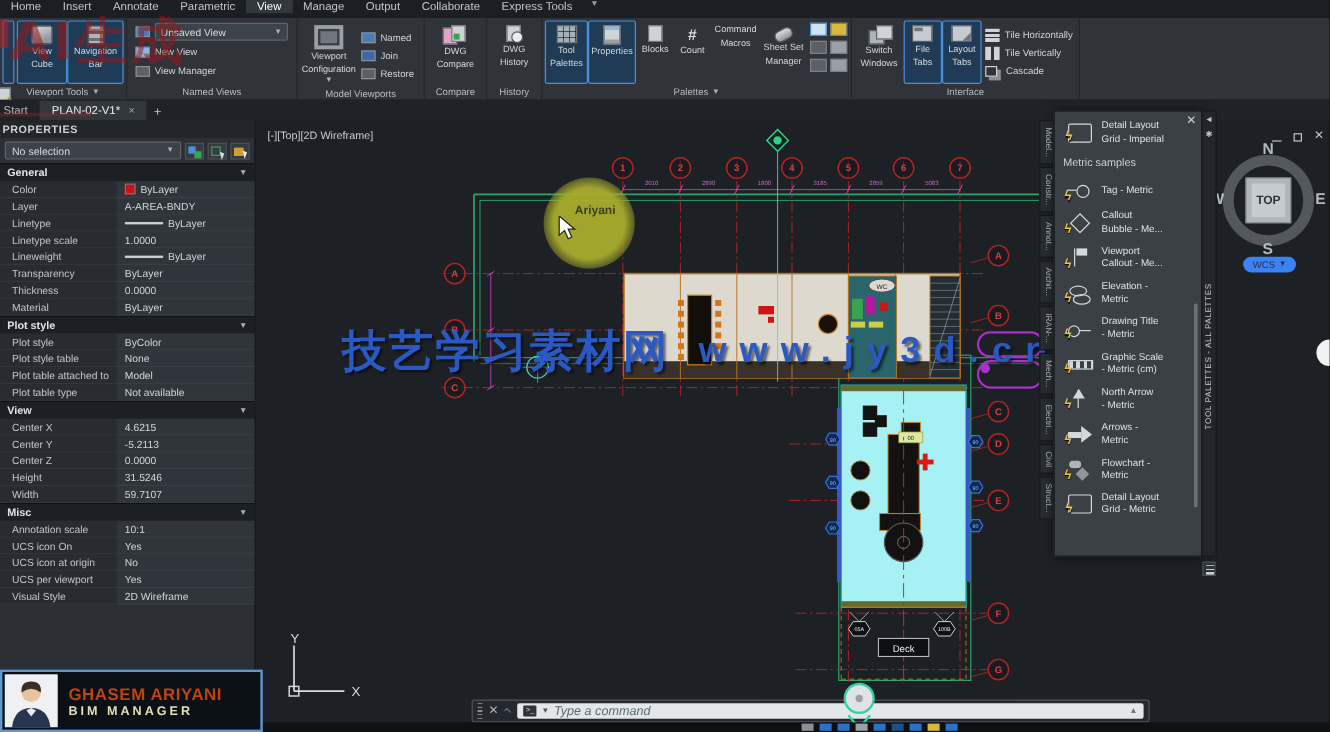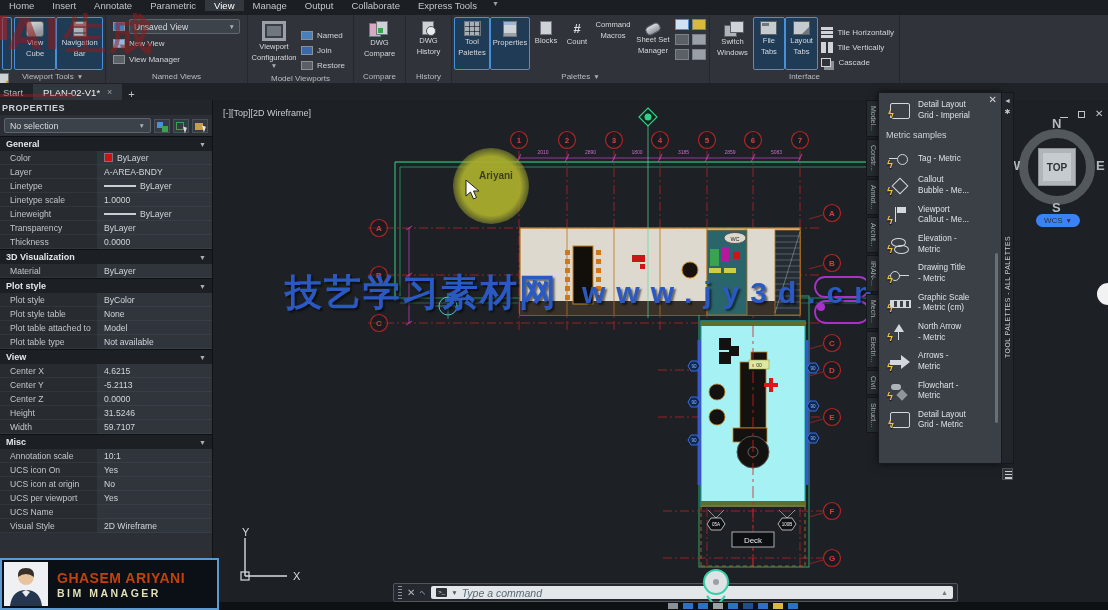--- a/index.html
+++ b/index.html
@@ -12,21 +12,21 @@
   .rtab.active{background:#33383e;color:#fff}
   .rtab-caret{display:flex;align-items:center;font-size:7px;color:#9aa0a6;padding:0 6px}
 
   
   #rbody{position:absolute;left:0;top:15px;width:100%;height:68px;background:#30343a;display:flex}
   .rpanel{display:flex;flex-direction:column;border-right:1px solid #24272b;padding-top:1px}
   .rpanel-body{flex:1;display:flex;align-items:stretch;padding:1px 2px 0}
   .rpanel-label{height:13px;font-size:8px;color:#b7bcc2;display:flex;align-items:center;justify-content:center;gap:3px}
   .bigbtn{display:flex;flex-direction:column;align-items:center;justify-content:flex-start;gap:2px;padding:3px 1px 1px;font-size:7.6px;color:#d5d8db;text-align:center;border:1px solid transparent;border-radius:2px;line-height:1.15}
   .bigbtn.sel{background:#1f3b55;border-color:#4a90d9}
-  .smcol{display:flex;flex-direction:column;justify-content:flex-end;padding-top:2px}
+  .smcol{display:flex;flex-direction:column;justify-content:center;padding-top:2px}
   .smrow{display:flex;align-items:center;gap:4px;font-size:8px;color:#d0d4d8;padding:0 3px;height:15px;white-space:nowrap}
   .sliver{width:10px;border:1px solid #4a90d9;background:#1f3b55;margin-right:2px;border-radius:2px}
   .caret{font-size:6.5px;color:#aab0b6}
 
   
   .cubeic{width:18px;height:16px;background:linear-gradient(160deg,#c6cbd0 20%,#8f959b 80%);border:1px solid #5a6066;border-radius:3px}
   .navbaric{width:14px;height:16px;background:linear-gradient(#aeb4ba 0 4px,#6a7076 4px 6px,#aeb4ba 6px 10px,#6a7076 10px 12px,#aeb4ba 12px);border:1px solid #5a6066}
   .monic{width:12px;height:9px;background:#3f7ec2;border:1px solid #8a9096;flex:none}
   .vpcfg{width:24px;height:20px;border:3px solid #9aa0a6;background:#70777e;box-shadow:inset 0 0 0 2px #3a3f45}
   .docic{width:12px;height:14px;background:#cdd2d6;border:1px solid #70767c;position:relative;flex:none}
@@ -435,24 +435,20 @@
           <div class="pv">
             <span>ByLayer</span>
           </div>
         </div>
         <div class="prow">
           <div class="pl">Thickness</div>
           <div class="pv">
             <span>0.0000</span>
           </div>
         </div>
-        <div class="psec-h">
-          <span>3D Visualization</span>
-          <span class="psec-caret">▼</span>
-        </div>
         <div class="prow">
           <div class="pl">Material</div>
           <div class="pv">
             <span>ByLayer</span>
           </div>
         </div>
         <div class="psec-h">
           <span>Plot style</span>
           <span class="psec-caret">▼</span>
         </div>
@@ -533,26 +529,20 @@
         <div class="prow">
           <div class="pl">UCS icon at origin</div>
           <div class="pv">
             <span>No</span>
           </div>
         </div>
         <div class="prow">
           <div class="pl">UCS per viewport</div>
           <div class="pv">
             <span>Yes</span>
-          </div>
-        </div>
-        <div class="prow">
-          <div class="pl">UCS Name</div>
-          <div class="pv">
-            <span></span>
           </div>
         </div>
         <div class="prow">
           <div class="pl">Visual Style</div>
           <div class="pv">
             <span>2D Wireframe</span>
           </div>
         </div>
       </div>
   </div>

